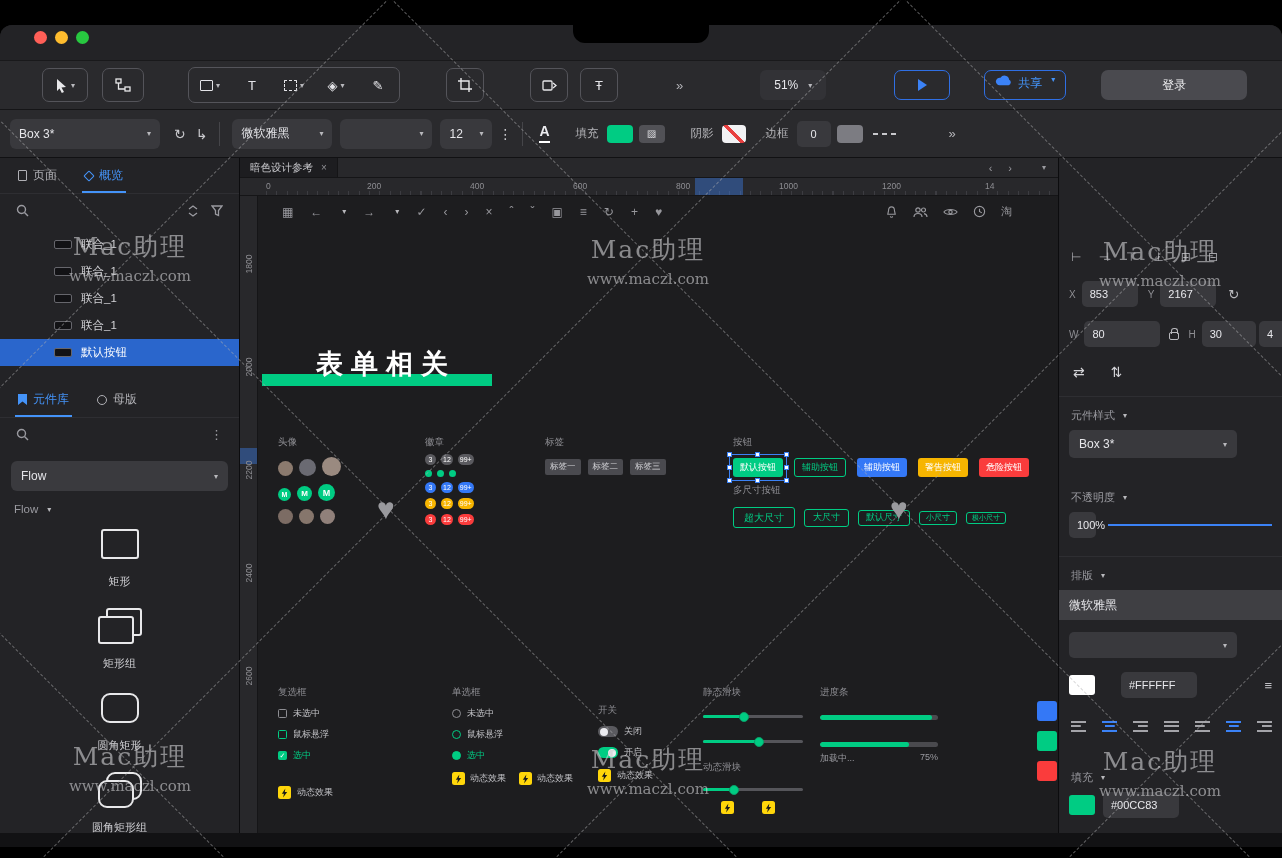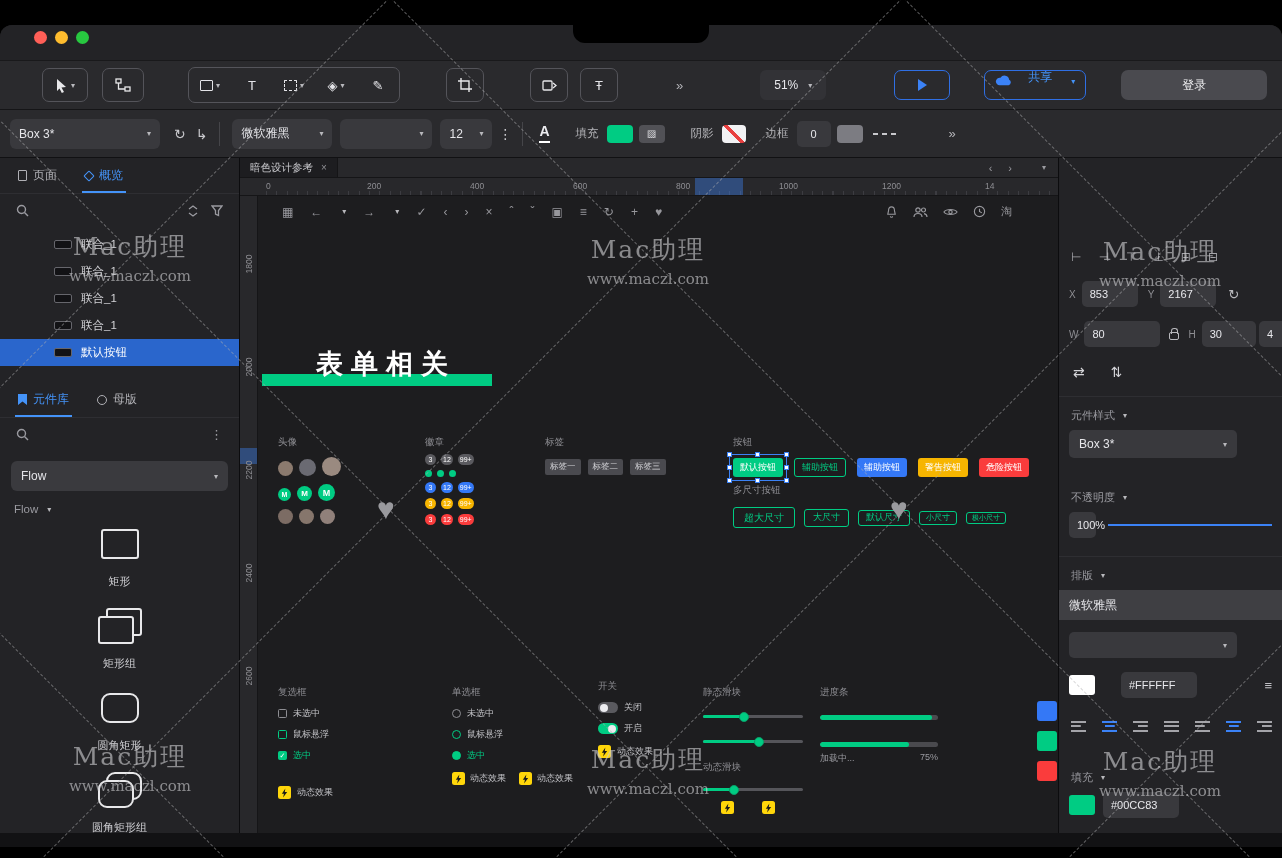--- a/index.html
+++ b/index.html
@@ -20,21 +20,21 @@
 .boxed{border:1px solid #54545a;border-radius:7px}
 .caret{font-size:8px;color:#b8b8bc;margin-left:3px}
 .cluster{display:flex;align-items:center;height:36px;border:1px solid #54545a;border-radius:7px}
 .cluster .tool{width:42px;height:100%}
 .ic-rect{width:13px;height:11px;border:1.5px solid #e4e4e8;border-radius:1px}
 .ic-frame{width:13px;height:11px;border:1.5px dashed #e4e4e8;border-radius:1px}
 .chev{color:#b4b4b8;font-size:13px;letter-spacing:1px}
 .zoom-select{height:30px;min-width:66px;background:#323236;border-radius:6px;display:flex;align-items:center;justify-content:center;gap:7px;color:#e8e8ec;font-size:12px;padding:0 8px}
 .play{height:30px;width:56px;border:1px solid #2f6fe4;border-radius:7px;background:transparent;display:flex;align-items:center;justify-content:center}
 .tri{width:0;height:0;border-left:9px solid #3b82f6;border-top:6px solid transparent;border-bottom:6px solid transparent}
-.share{height:30px;padding:13px 10px;border:1px solid #2f6fe4;border-radius:7px;background:transparent;color:#4493f8;font-size:12px;display:flex;gap:16px;align-items:flex-end}
+.share{height:30px;padding:4px 10px;border:1px solid #2f6fe4;border-radius:7px;background:transparent;color:#4493f8;font-size:12px;display:flex;gap:6px;align-items:flex-start}
 .share .caret{color:#4493f8}
 .login{height:30px;width:146px;background:#4a4a4f;border:none;border-radius:7px;color:#f0f0f2;font-size:12px}
 
 .tb-props{position:absolute;top:85px;left:0;right:0;height:48px;background:#2a2a2d;border-bottom:1px solid #111113;display:flex;align-items:center;padding-left:10px}
 .pr-select{height:30px;background:#39393d;border-radius:6px;display:flex;align-items:center;padding:0 9px;color:#e6e6ea;font-size:12px;justify-content:space-between}
 .pr-icon{color:#c8c8cc;font-size:14px}
 .vsep{width:1px;height:24px;background:#454549}
 .lbl{font-size:11.5px;color:#b4b4b8}
 .sw{border-radius:4px}
 .sw.fillg{width:26px;height:18px;background:#00cc83}
@@ -655,21 +655,21 @@
               <span>动态效果</span>
               <span class="bolt" style="margin-left:8px">
                     <svg width="7" height="10" viewBox="0 0 10 14">
                       <path d="M6.2 0.5 L1.2 8 H4.2 L3 13.5 L8.8 5.5 H5.4 Z" fill="#1a1a1a"></path>
                     </svg>
                   </span>
               <span>动态效果</span>
             </div>
           </div>
 
-          <div class="sec" style="left:340px;top:484px">
+          <div class="sec" style="left:340px;top:508px">
             <div class="slab">开关</div>
             <div class="ckrow">
                   <span class="toggle">
                     <i></i>
                   </span>
                   <span>关闭</span>
                 </div>
             <div class="ckrow">
                   <span class="toggle on">
                     <i></i>

